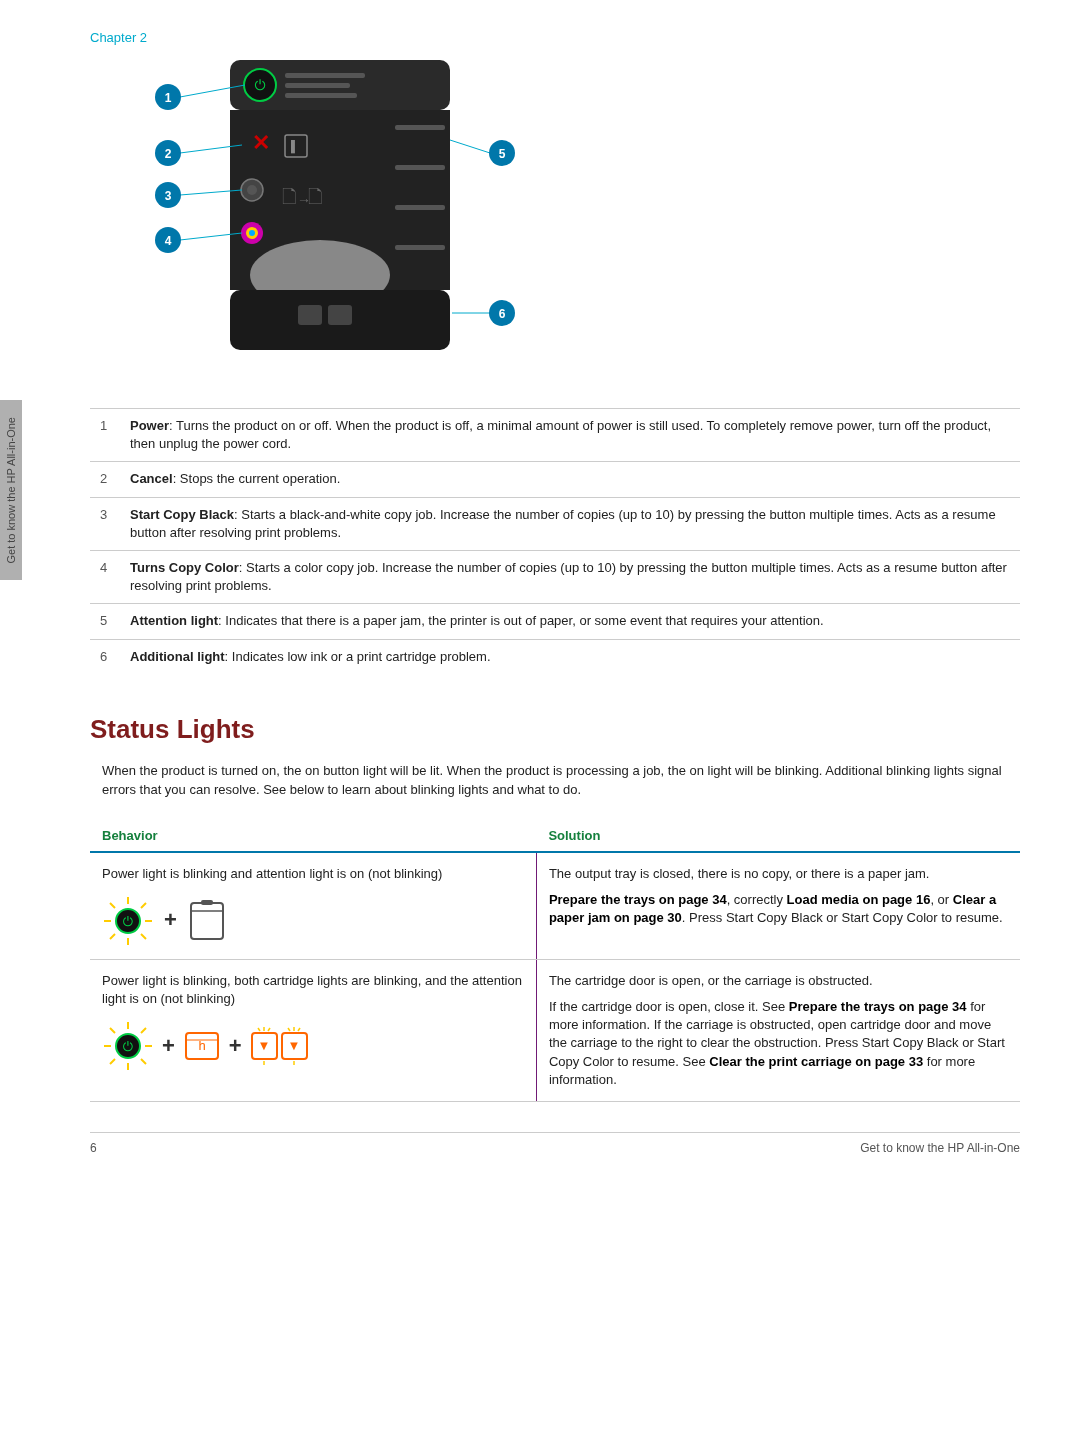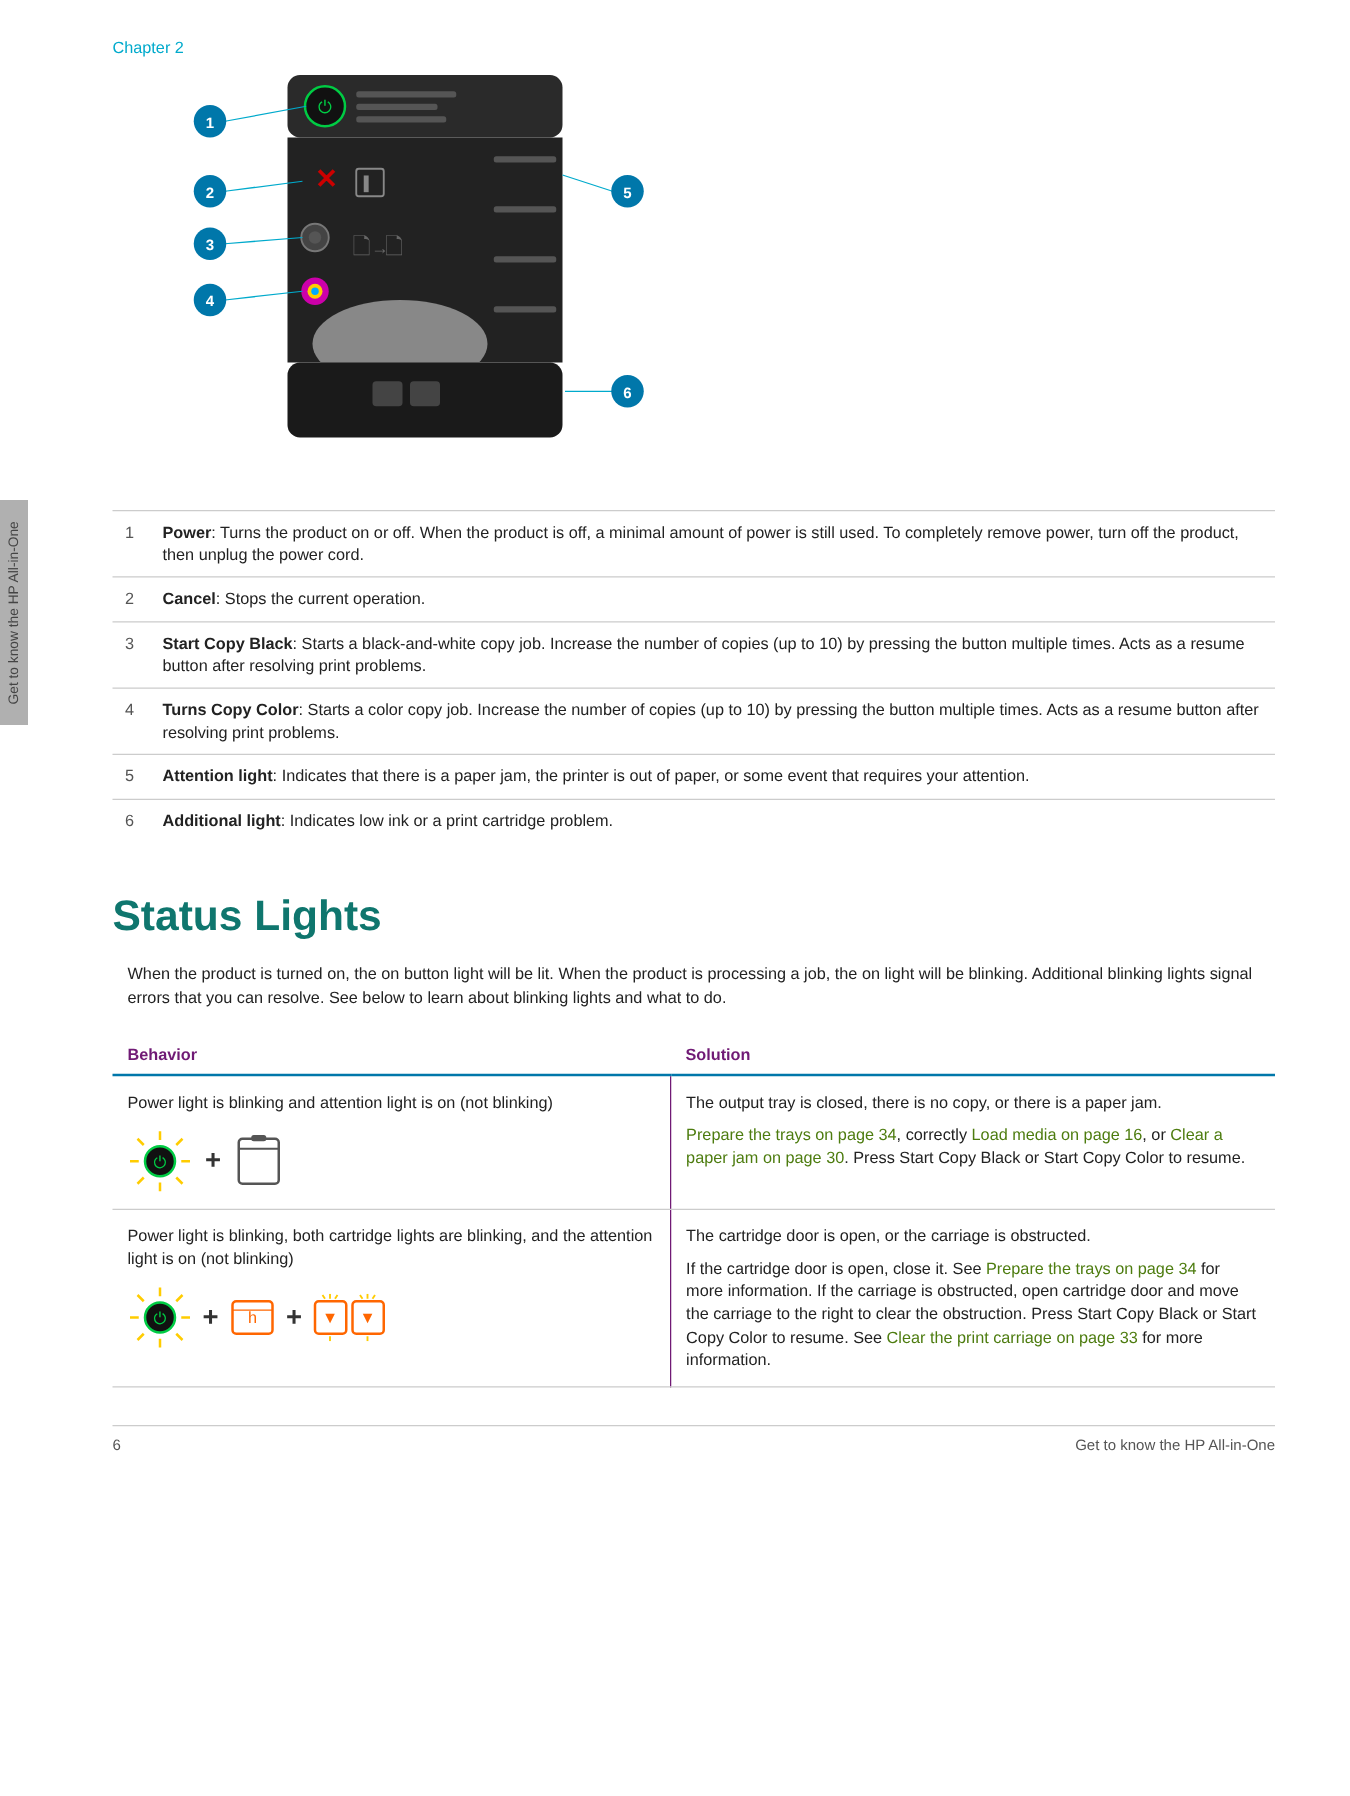--- a/index.html
+++ b/index.html
@@ -45,22 +45,22 @@
     }
 
     h1.section-title {
       color: #0077aa;
       font-size: 26px;
       font-weight: bold;
       margin-bottom: 24px;
     }
 
     h2.section-title {
-      color: #0f766e;
-      font-size: 34px;
+      color: #7f1d1d;
+      font-size: 26px;
       font-weight: bold;
       margin-bottom: 16px;
     }
 
     
     .feature-table {
       width: 100%;
       border-collapse: collapse;
       margin-bottom: 40px;
     }
@@ -83,41 +83,42 @@
       margin-bottom: 20px;
       margin-left: 12px;
     }
 
     .behavior-table {
       width: 100%;
       border-collapse: collapse;
     }
     .behavior-table th {
       background: #fff;
-      color: #701a75;
+      color: #15803d;
       font-weight: bold;
       font-size: 13px;
       padding: 8px 12px;
       border-bottom: 2px solid #0077aa;
       text-align: left;
     }
     .behavior-table td {
       padding: 12px 12px;
       vertical-align: top;
       font-size: 13px;
       line-height: 1.4;
       border-bottom: 1px solid #ccc;
     }
     .behavior-table td:first-child {
       width: 48%;
       border-right: 1px solid #701a75;
     }
 
     .link-text {
-      color: #4d7c0f;
+      color: #000000;
+      font-weight: bold;
     }
 
     .footer-line {
       display: flex;
       justify-content: space-between;
       align-items: center;
       border-top: 1px solid #ccc;
       margin-top: 30px;
       padding-top: 8px;
       font-size: 12px;

